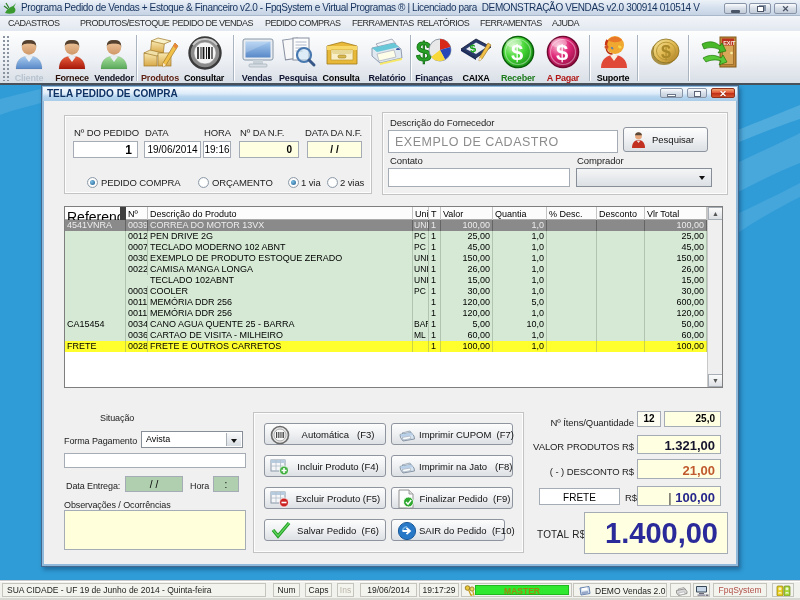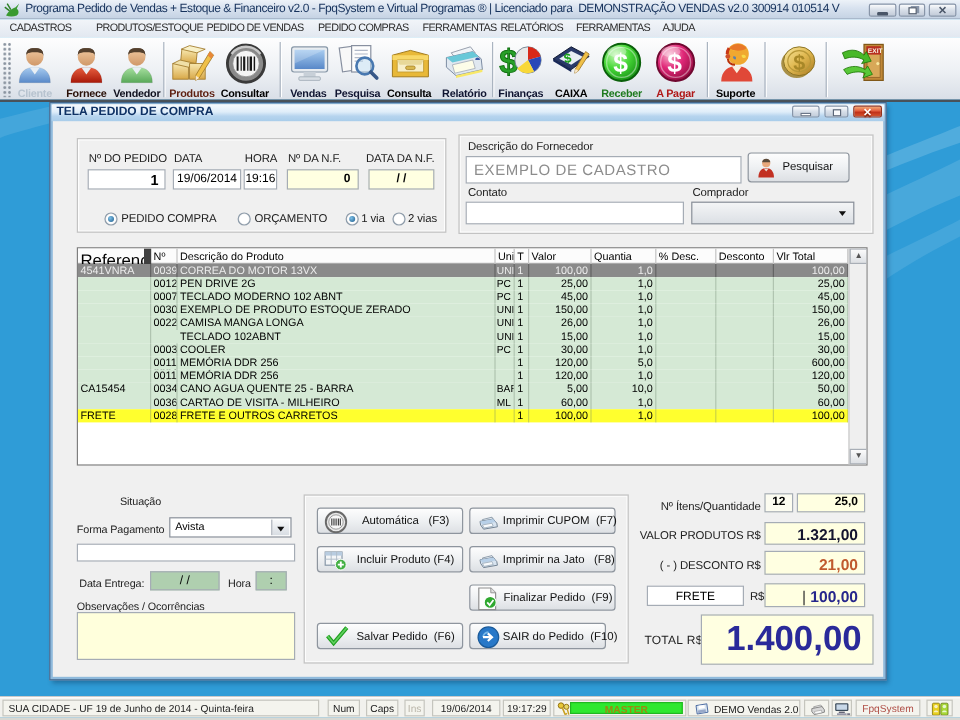--- a/index.html
+++ b/index.html
@@ -506,20 +506,30 @@
         <div class="btn" style="left:221px;top:369px;width:122px;height:22px;">
           <span style="position:absolute;left:5px;top:1px;"><svg width="20" height="20" viewBox="0 0 20 20">
               <rect x="1" y="3" width="14" height="11" fill="#F4F6F8" stroke="#8898A8"></rect>
               <rect x="1" y="3" width="14" height="3" fill="#B8CCE0"></rect>
               <path d="M1 9 h14 M6 3 v11 M10.5 3 v11" stroke="#B0BCC8" stroke-width=".8"></path>
               <circle cx="14" cy="13.5" r="4.5" fill="#44B044" stroke="#fff" stroke-width=".8"></circle>
               <path d="M11.5 13.5 h5 M14 11 v5" stroke="#fff" stroke-width="1.6"></path>
             </svg></span>
           <span style="position:absolute;left:27px;right:1px;top:5px;text-align:center;white-space:nowrap;">Incluir Produto (F4)</span>
         </div>
+        <div class="btn" style="left:221px;top:401px;width:122px;height:22px;">
+          <span style="position:absolute;left:5px;top:1px;"><svg width="20" height="20" viewBox="0 0 20 20">
+              <rect x="1" y="3" width="14" height="11" fill="#F4F6F8" stroke="#8898A8"></rect>
+              <rect x="1" y="3" width="14" height="3" fill="#B8CCE0"></rect>
+              <path d="M1 9 h14 M6 3 v11 M10.5 3 v11" stroke="#B0BCC8" stroke-width=".8"></path>
+              <circle cx="14" cy="13.5" r="4.5" fill="#CC2222" stroke="#fff" stroke-width=".8"></circle>
+              <path d="M11.5 13.5 h5" stroke="#fff" stroke-width="1.6"></path>
+            </svg></span>
+          <span style="position:absolute;left:27px;right:1px;top:5px;text-align:center;white-space:nowrap;">Excluir Produto (F5)</span>
+        </div>
         <div class="btn" style="left:221px;top:433px;width:122px;height:22px;">
           <span style="position:absolute;left:5px;top:1px;"><svg width="22" height="18" viewBox="0 0 22 18">
               <path d="M3 9 L8 15 L19 2" stroke="#1F9F1F" stroke-width="3.4" fill="none"></path>
               <path d="M3 9 L8 15 L19 2" stroke="#5FCF5F" stroke-width="1.4" fill="none"></path>
             </svg></span>
           <span style="position:absolute;left:27px;right:1px;top:5px;text-align:center;white-space:nowrap;">Salvar Pedido&nbsp; (F6)</span>
         </div>
         <div class="btn" style="left:348px;top:337px;width:122px;height:22px;">
           <span style="position:absolute;left:5px;top:1px;"><svg width="20" height="19" viewBox="0 0 20 19">
               <path d="M5 8 L13 6 L15 9 L6.5 10.5 Z" fill="#E8EEF4" stroke="#8090A0" stroke-width=".7"></path>

